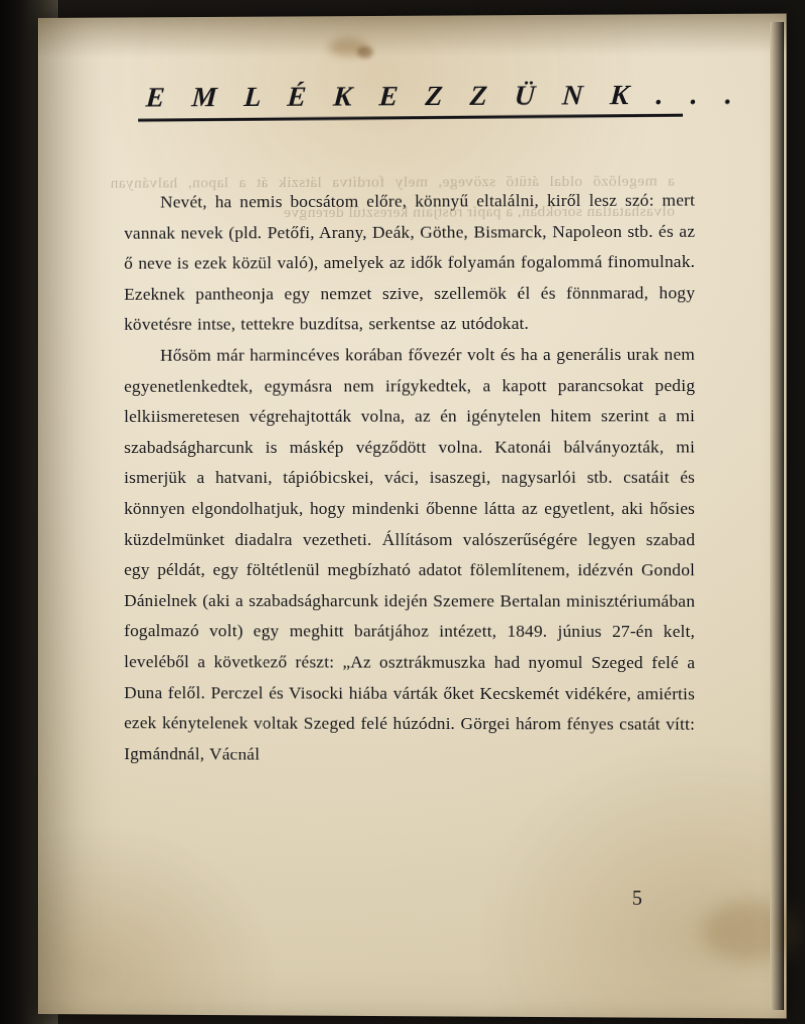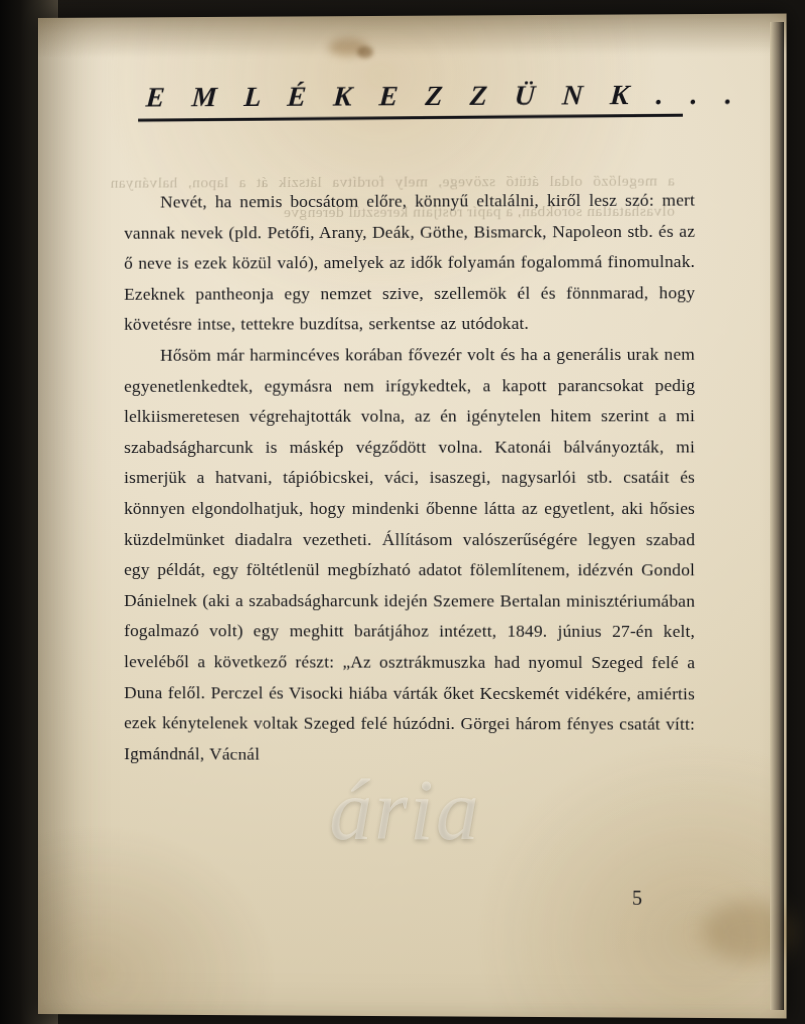--- a/index.html
+++ b/index.html
@@ -209,15 +209,14 @@
         <p>Hősöm már harmincéves korában fővezér volt és ha a generális urak nem egyenetlenkedtek, egymásra nem irígykedtek, a kapott parancsokat pedig lelkiismeretesen végrehajtották volna, az én igénytelen hitem szerint a mi szabadságharcunk is máskép végződött volna. Katonái bálványozták, mi ismerjük a hatvani, tápióbicskei, váci, isaszegi, nagysarlói stb. csatáit és könnyen elgondolhatjuk, hogy mindenki őbenne látta az egyetlent, aki hősies küzdelmünket diadalra vezetheti. Állításom valószerűségére legyen szabad egy példát, egy föltétlenül megbízható adatot fölemlítenem, idézvén Gondol Dánielnek (aki a szabadságharcunk idején Szemere Bertalan minisztériumában fogalmazó volt) egy meghitt barátjához intézett, 1849. június 27-én kelt, leveléből a következő részt: „Az osztrákmuszka had nyomul Szeged felé a Duna felől. Perczel és Visocki hiába várták őket Kecskemét vidékére, amiértis ezek kénytelenek voltak Szeged felé húzódni. Görgei három fényes csatát vítt: Igmándnál, Vácnál</p>
       </div>
     </div>
 
     <div class="folio">5</div>
   </div>
 
   <div class="edge"></div>
 
   <div class="watermark">
-    <span class="wm2">ária</span>
   </div>
 </div>
 
 </body></html>

